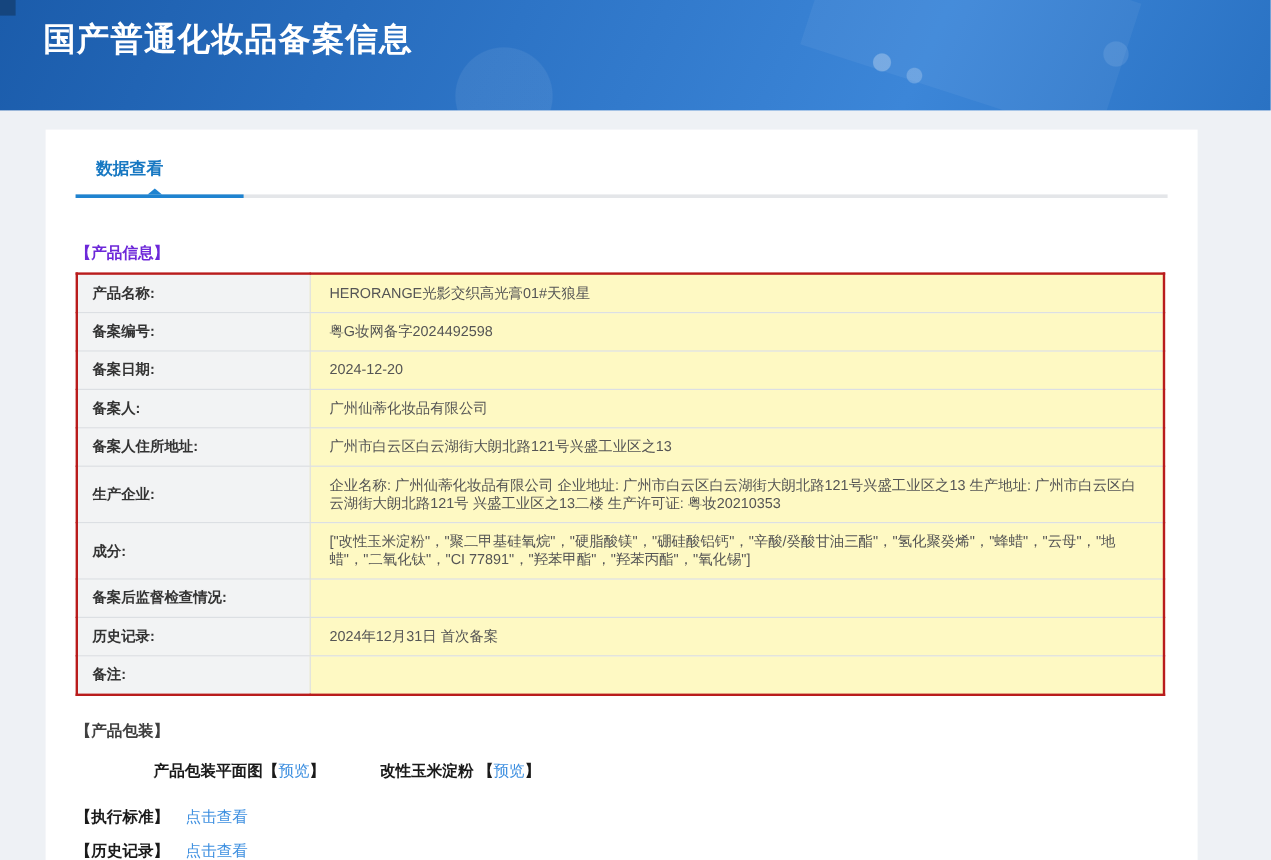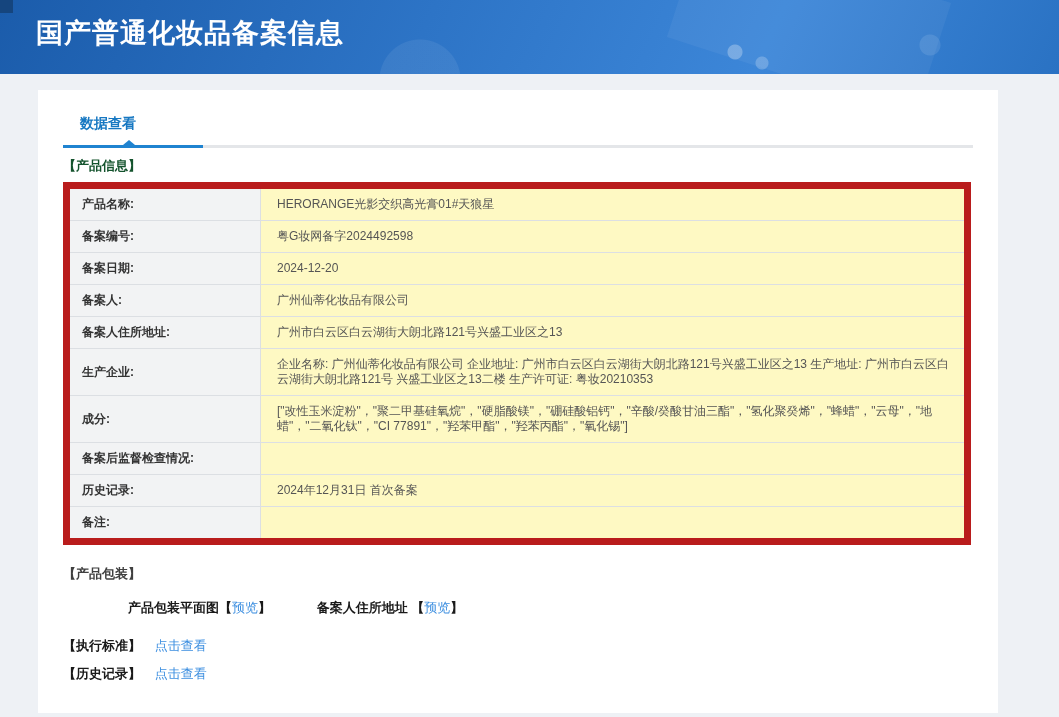--- a/index.html
+++ b/index.html
@@ -5,21 +5,21 @@
   * { margin: 0; padding: 0; box-sizing: border-box; }
   html, body {
     width: 1059px; height: 717px;
     font-family: "Liberation Sans", "DejaVu Sans", sans-serif;
     background: #eef1f5;
     overflow: hidden;
   }
   
   .banner {
     position: relative;
-    width: 1059px; height: 74px;
+    width: 1059px; height: 92px;
     background:
       radial-gradient(circle at 735px 52px, rgba(255,255,255,0.28) 0 7px, rgba(255,255,255,0) 8px),
       radial-gradient(circle at 762px 63px, rgba(255,255,255,0.22) 0 6px, rgba(255,255,255,0) 7px),
       radial-gradient(circle at 930px 45px, rgba(255,255,255,0.10) 0 10px, rgba(255,255,255,0) 11px),
       radial-gradient(circle at 420px 80px, rgba(255,255,255,0.07) 0 40px, rgba(255,255,255,0) 41px),
       linear-gradient(115deg, #1b5cab 0%, #2d74c6 40%, #3c86d8 72%, #2a72c3 100%);
     overflow: hidden;
   }
   .banner-corner {
     position: absolute; left: 0; top: 0;
@@ -61,28 +61,28 @@
   }
   .tab-caret {
     position: absolute; left: 60px; top: -5px;
     width: 0; height: 0;
     border-left: 6px solid transparent;
     border-right: 6px solid transparent;
     border-bottom: 5px solid #1f83d0;
   }
   
   .section-title {
-    margin-top: 9px; margin-bottom: 7px;
-    font-size: 13px; font-weight: bold; color: #14532d;
+    margin-top: 37px; margin-bottom: 7px;
+    font-size: 13px; font-weight: bold; color: #6d28d9;
   }
   
   table.info {
     width: 908px;
     border-collapse: collapse;
-    border: 7px solid #b91c1c;
+    border: 2px solid #b91c1c;
   }
   table.info td {
     border: 1px solid #dcdfe3;
     font-size: 12px;
     line-height: 15px;
     vertical-align: middle;
   }
   table.info td.lbl {
     width: 194px;
     background: #f2f3f4;
@@ -175,21 +175,21 @@
       </tr>
     </tbody>
   </table>
 
   <div class="pack-title">【产品包装】</div>
   <div class="pack-row">
     <span class="pack-item">
       <span>产品包装平面图</span><span>【</span><a class="blue-link">预览</a><span>】</span>
     </span>
     <span class="pack-item">
-      <span>备案人住所地址 </span><span>【</span><a class="blue-link">预览</a><span>】</span>
+      <span>改性玉米淀粉 </span><span>【</span><a class="blue-link">预览</a><span>】</span>
     </span>
   </div>
 
   <div class="std-row">
     <span class="std-title">【执行标准】</span>
     <a class="blue-link">点击查看</a>
   </div>
 
   <div class="std-row eff-row">
     <span class="std-title">【历史记录】</span>

